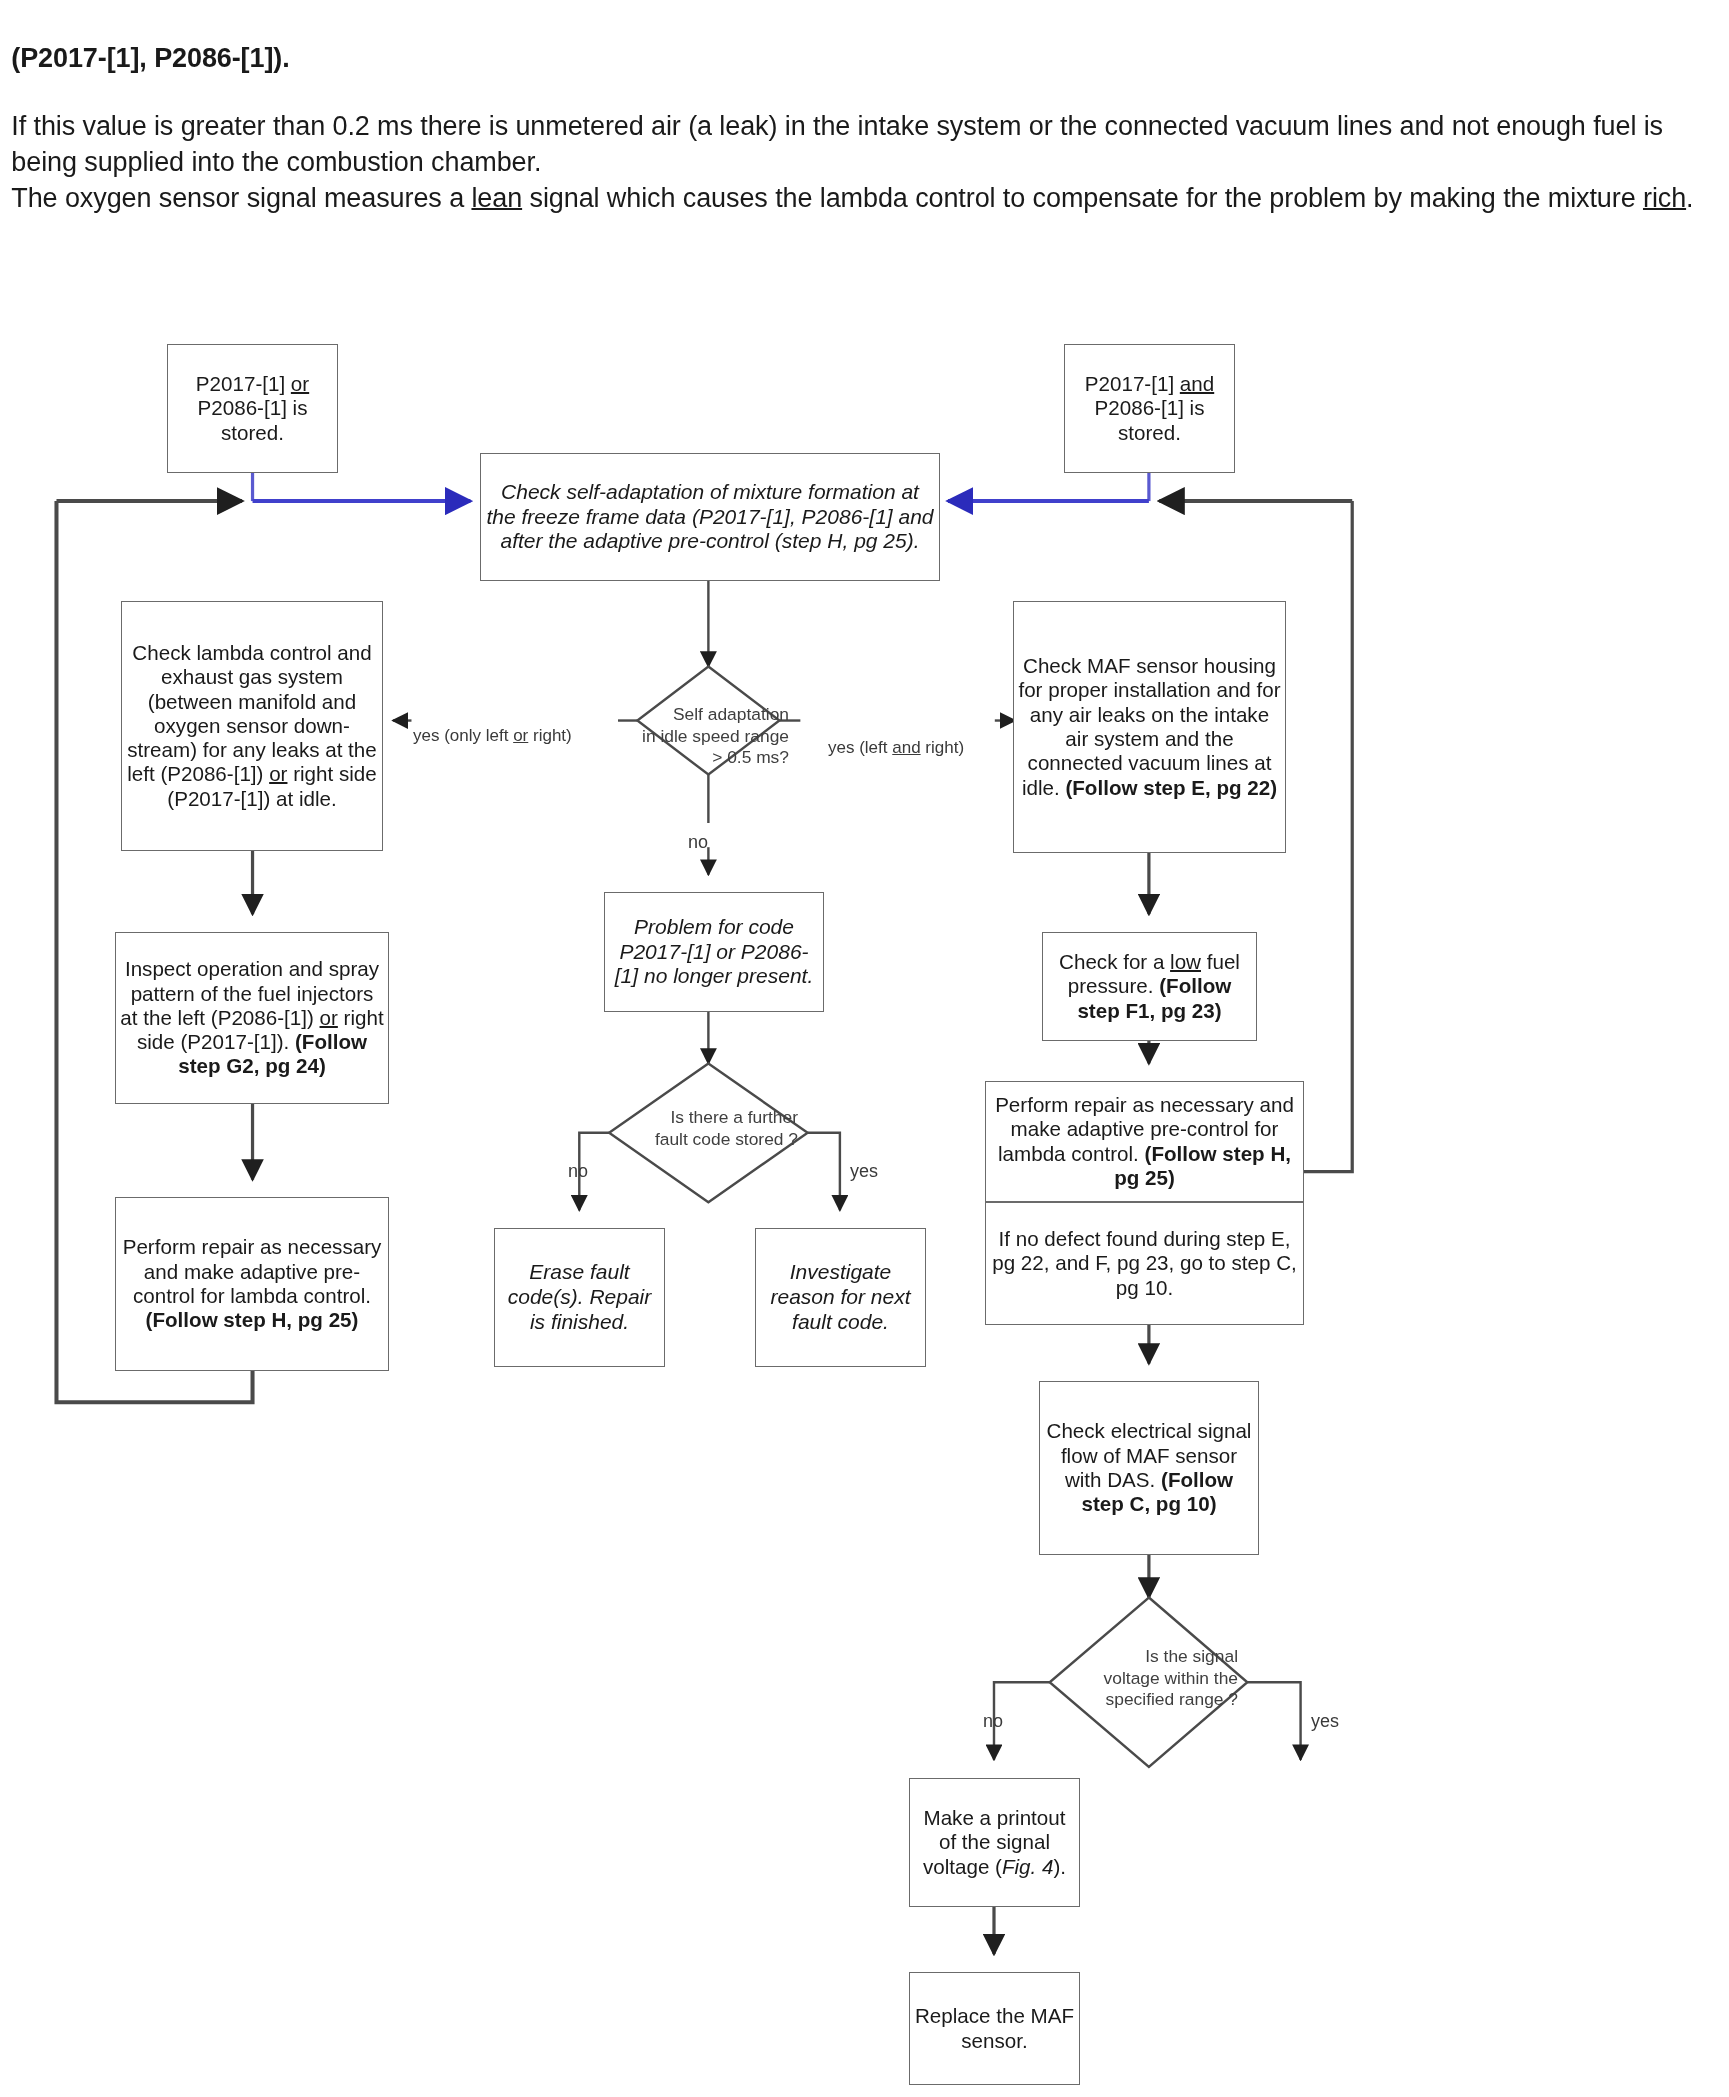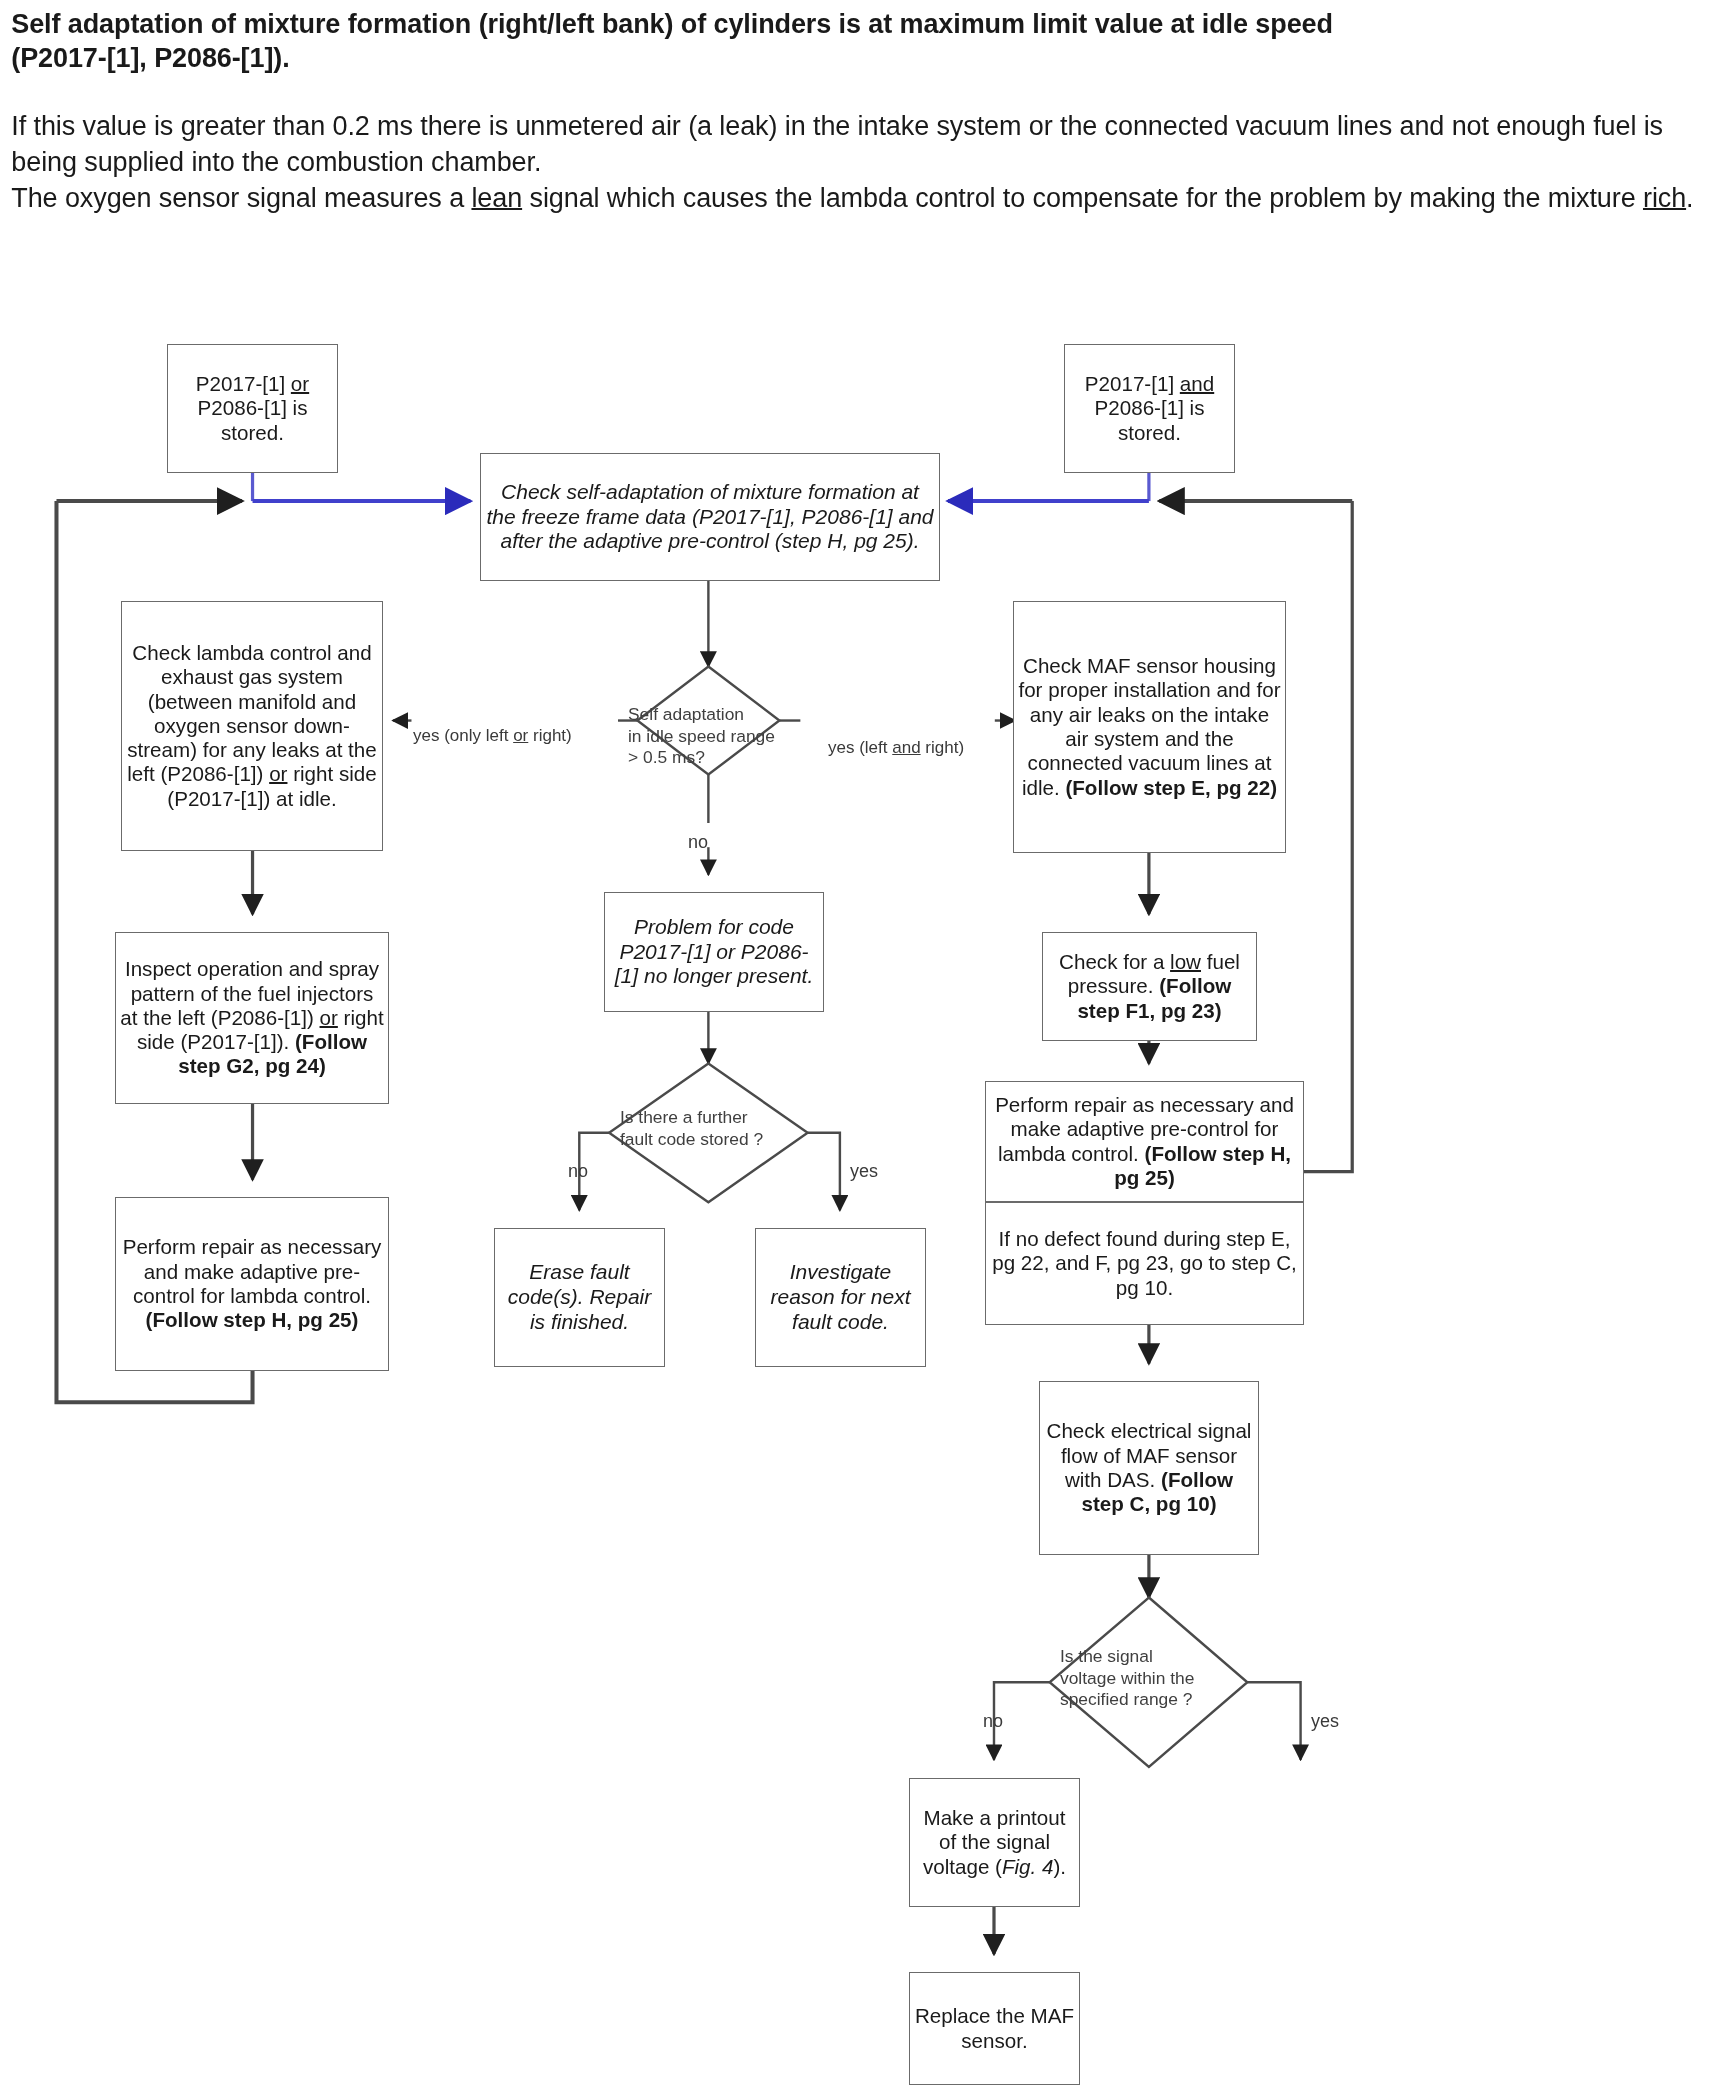--- a/index.html
+++ b/index.html
@@ -57,39 +57,39 @@
     position:absolute;
     font-size:17px;
     color:#3a3a3a;
     white-space:nowrap;
     line-height:1.15;
   }
   .dlabel{
     position:absolute;
     font-size:17.4px;
     color:#3f3f3f;
-    text-align:left;
+    text-align:right;
     line-height:1.24;
     white-space:nowrap;
   }
   .edge-word{
     position:absolute;
     font-size:18px;
     color:#3a3a3a;
     white-space:nowrap;
   }
 </style>
 </head>
 <body>
 
 <div id="page">
 
   <div class="intro">
     <h1>
-      <span>Self adaptation of mixture formation (right/left bank) of cylinders is at maximum limit value at idle speed</span><br>
+      <br>
       <span>(P2017-[1], P2086-[1]).</span>
     </h1>
     <div class="para">
       <p>If this value is greater than 0.2 ms there is unmetered air (a leak) in the intake system or the connected vacuum lines and not enough fuel is being supplied into the combustion chamber.</p>
       <p><span>The oxygen sensor signal measures a </span><u>lean</u><span> signal which causes the lambda control to compensate for the problem by making the mixture </span><u>rich</u><span>.</span></p>
     </div>
   </div>
 
   <svg id="wires" viewBox="0 0 2143 2599">
     <defs>

